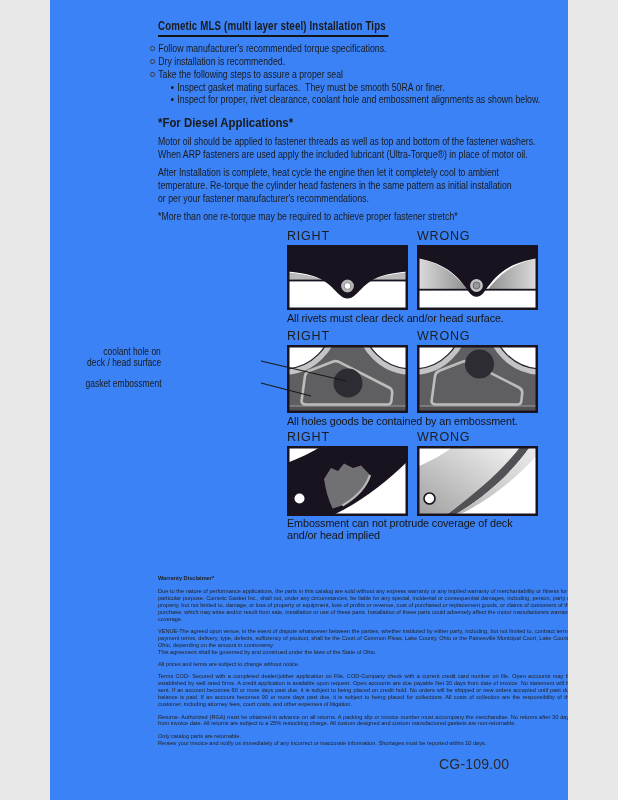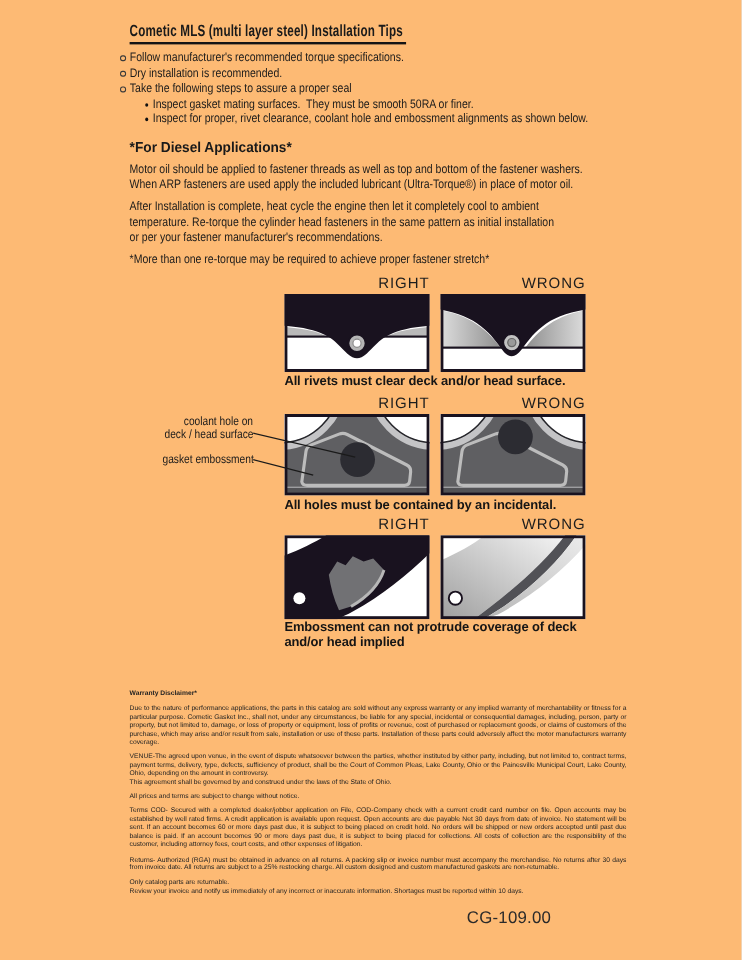--- a/index.html
+++ b/index.html
@@ -1,18 +1,18 @@
 <!DOCTYPE html>
 <html style="--ink: #1a1a1a; --diagram-black: #19121f; --gasket-gray: #5f5f62; --light-gray: #b9b9b9;"><head>
 <meta charset="utf-8">
 <style>
   html,body{margin:0;padding:0;background:#e8e8e8;}
   .page{
-    position:relative; width:618px; height:800px; margin:0 auto;
-    background:#fdba74; overflow:hidden;
+    position:relative; width:518px; height:800px; margin:0 auto;
+    background:#3b82f6; overflow:hidden;
     font-family:"Liberation Sans", sans-serif; color:var(--ink,#1a1a1a);
   }
   
   .title{
     position:absolute; left:108px; top:18px; margin:0;
     font-size:13.5px; font-weight:bold; letter-spacing:.2px; white-space:pre;
     border-bottom:2.2px solid #141414; padding:0 4px 2px 0;
     transform:scaleX(.72); transform-origin:0 0;
   }
   .bullet{
@@ -25,28 +25,28 @@
   .marker-dot{width:3.4px;height:3.4px;background:#111;border-radius:50%;margin-right:4px;flex:none;}
   .diesel-heading{
     position:absolute; left:108px; top:116px; margin:0;
     font-size:12px; font-weight:bold; white-space:pre;
     transform:scaleX(.95); transform-origin:0 0;
   }
   .para{position:absolute; left:108px; font-size:10.3px; transform:scaleX(.85); transform-origin:0 0;}
   .ln{white-space:pre; line-height:13px; height:13px;}
   
   .fig-label{
-    position:absolute; width:121px; text-align:right;
+    position:absolute; width:121px; text-align:left;
     font-size:12.5px; letter-spacing:.8px; color:#1d1d1d; white-space:pre;
   }
   .fig-box{position:absolute; width:121px;}
   .fig-box svg{display:block;}
   .fig-caption{
     position:absolute; left:237px; font-size:10.8px; letter-spacing:-.1px;
-    color:#151515; white-space:pre;font-weight:bold;
+    color:#151515; white-space:pre;
   }
   .ann{
     position:absolute; right:407px; text-align:right; font-size:10px; white-space:pre;
     transform:scaleX(.85); transform-origin:100% 0;
   }
   .leader{position:absolute; left:205px; top:350px; z-index:5;}
   
   .warranty{
     position:absolute; left:108px; top:575px; width:414px;
     font-size:5.6px; line-height:6.9px; color:#222; text-align:justify;
@@ -164,21 +164,21 @@
       <circle cx="62.5" cy="19" r="14.5" fill="#2c2c32"></circle>
       <rect x="1.25" y="1.25" width="118.5" height="65.5" fill="none" stroke="#19121f" stroke-width="2.5"></rect>
     </svg>
   </div>
 
   <svg class="leader" width="100" height="55" viewBox="0 0 100 55">
     <line x1="6" y1="11" x2="91" y2="31" stroke="#1a1a1a" stroke-width="1.1"></line>
     <line x1="6" y1="33" x2="56" y2="46" stroke="#1a1a1a" stroke-width="1.1"></line>
   </svg>
 
-  <div class="fig-caption" style="top:415px">All holes must be contained by an incidental.</div>
+  <div class="fig-caption" style="top:415px">All holes goods be contained by an embossment.</div>
 
   <div class="fig-label" style="left:237px;top:430px">RIGHT</div>
   <div class="fig-label" style="left:367px;top:430px">WRONG</div>
 
   <div class="fig-box" style="left:237px;top:446px">
     <svg width="121" height="70" viewBox="0 0 121 70">
       <rect x="0" y="0" width="121" height="70" fill="#ffffff"></rect>
       <path d="M0 17 C13 12 25 6 35 0 H121 V15 C102 33.5 81 50.5 57 63.5 C52.5 66 48 68 44 70 H0 Z" fill="#19121f"></path>
       <path d="M37 33 L44 22 L51 25 L57 17.5 L66 22 L74 19.5 L83 29 C79.5 40 70 51 55.5 59.5 L45.5 62.5 C41 53 38.5 43 37 33 Z" fill="#717174"></path>
       <path d="M83 29 C79.5 40 70 51 55.5 59.5" fill="none" stroke="#b7b7b7" stroke-width="2.4"></path>

